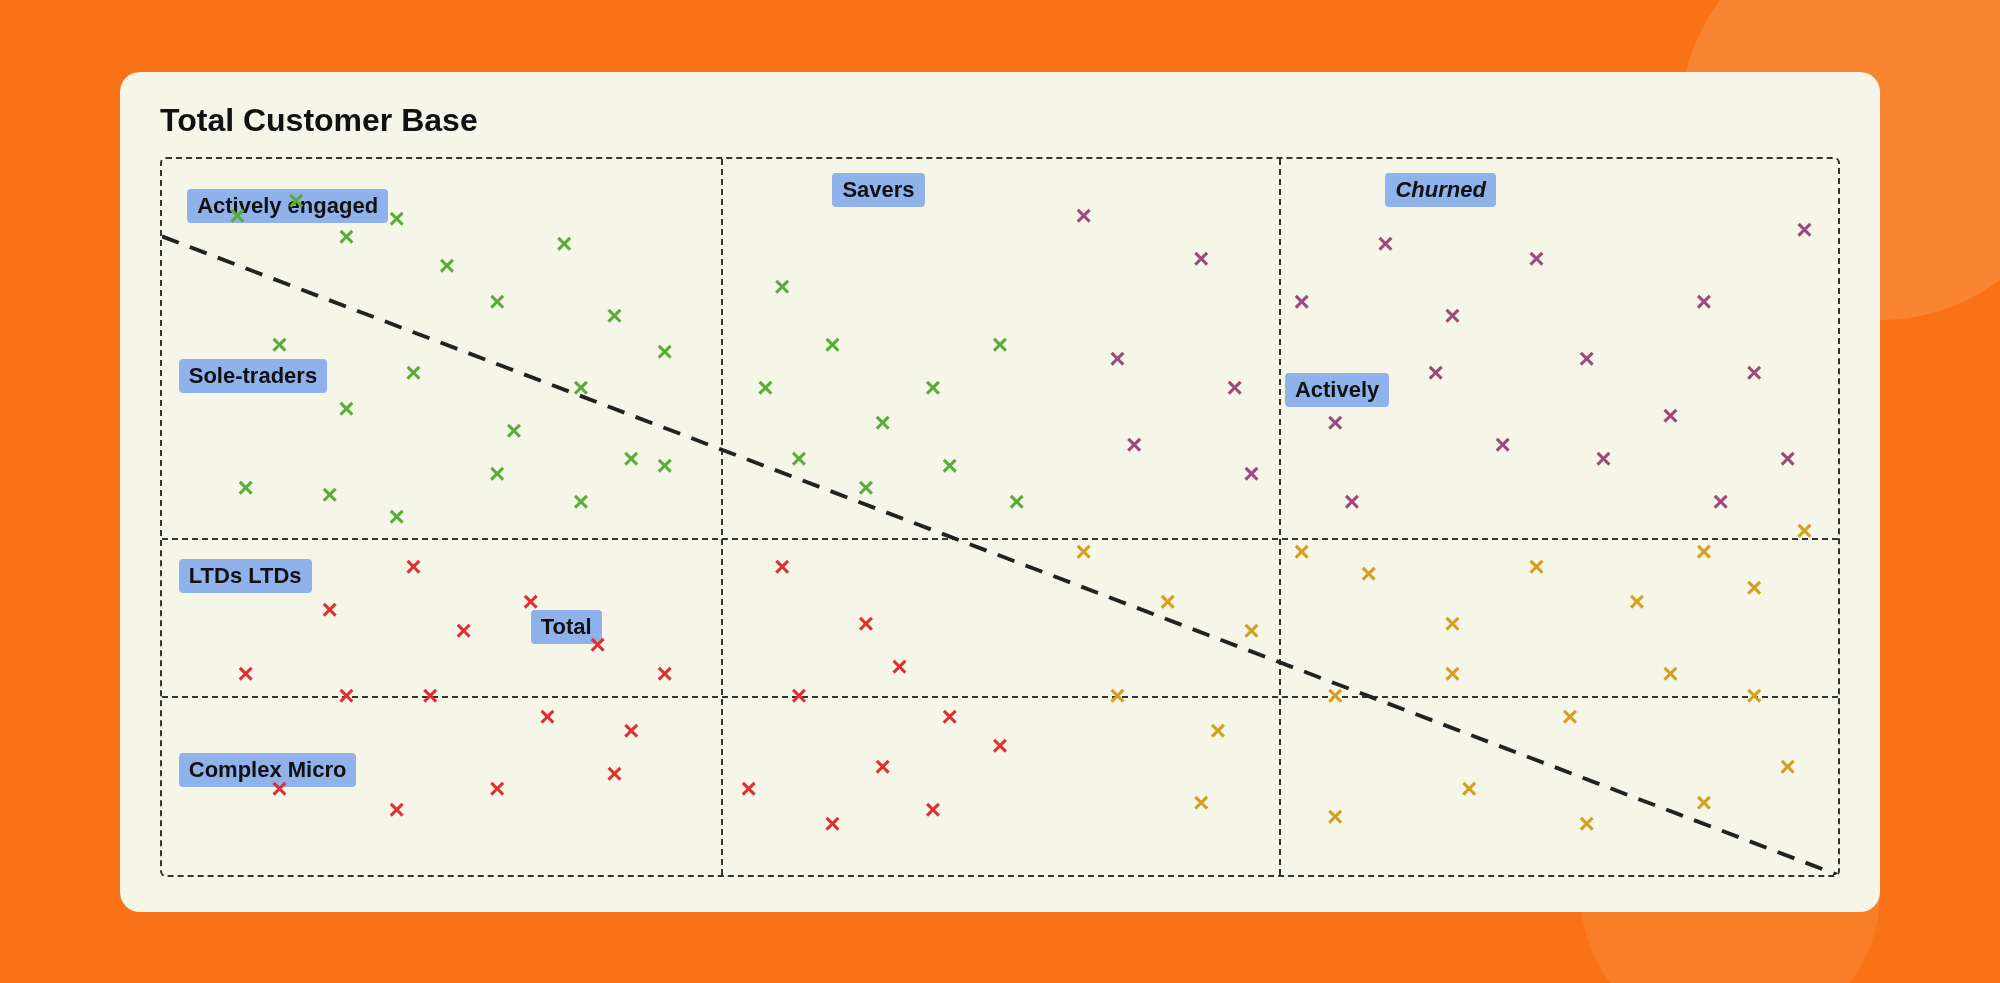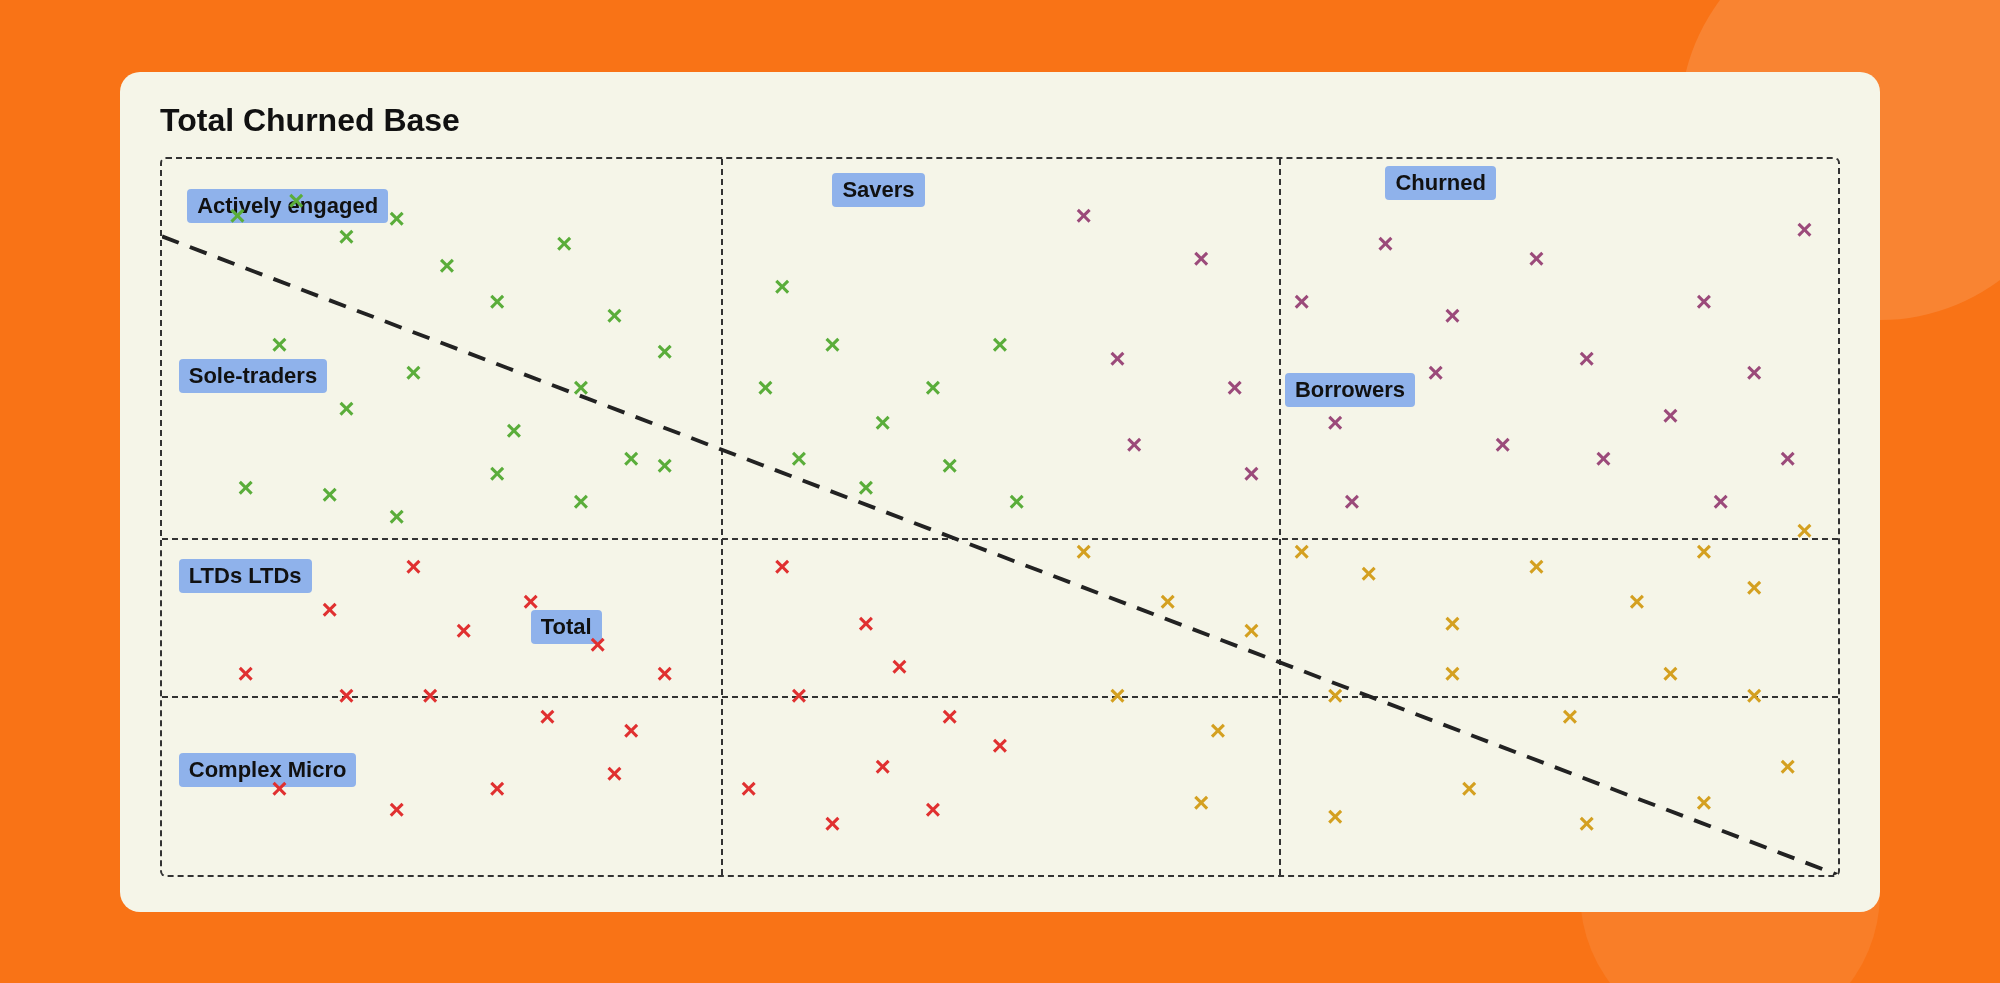--- a/index.html
+++ b/index.html
@@ -139,39 +139,39 @@
     .x-red { color: #e03030; }
     .x-purple { color: #9b4a7a; }
     .x-gold { color: #d4a020; }
   </style>
 </head>
 <body>
 
 <div class="bg-decoration"></div>
 
 <div class="chart-container">
-  <div class="chart-title">Total Churned Base</div>
+  <div class="chart-title">Total Customer Base</div>
 
   <div class="chart-area">
 
     <div class="vline1"></div>
     <div class="vline2"></div>
     <div class="hline1"></div>
     <div class="hline2"></div>
 
     <svg class="diagonal-line" viewBox="0 0 1680 740" preserveAspectRatio="none">
       <line x1="0" y1="80" x2="1680" y2="740" stroke="#222" stroke-width="4" stroke-dasharray="18,12"></line>
     </svg>
 
     <div class="label-box" style="top: 30px; left: 1.5%;">Actively engaged</div>
     <div class="label-box" style="top: 14px; left: 40%;">Savers</div>
-    <div class="label-box" style="top: 7px; left: 73%;">Churned</div>
+    <div class="label-box" style="top: 14px; left: 73%; font-style: italic;">Churned</div>
 
     <div class="label-box" style="top: 28%; left: 1%;">Sole-traders</div>
-    <div class="label-box" style="top: 30%; left: 67%;">Borrowers</div>
+    <div class="label-box" style="top: 30%; left: 67%;">Actively</div>
     <div class="label-box" style="top: 56%; left: 1%;">LTDs LTDs</div>
     <div class="label-box" style="top: 63%; left: 22%;">Total</div>
     <div class="label-box" style="top: 83%; left: 1%;">Complex Micro</div>
 
   <span class="x-mark x-green" style="left: 4.5%; top: 8%;">×</span>
       <span class="x-mark x-green" style="left: 8%; top: 6%;">×</span>
       <span class="x-mark x-green" style="left: 11%; top: 11%;">×</span>
       <span class="x-mark x-green" style="left: 14%; top: 8.5%;">×</span>
       <span class="x-mark x-green" style="left: 17%; top: 15%;">×</span>
       <span class="x-mark x-green" style="left: 20%; top: 20%;">×</span>

